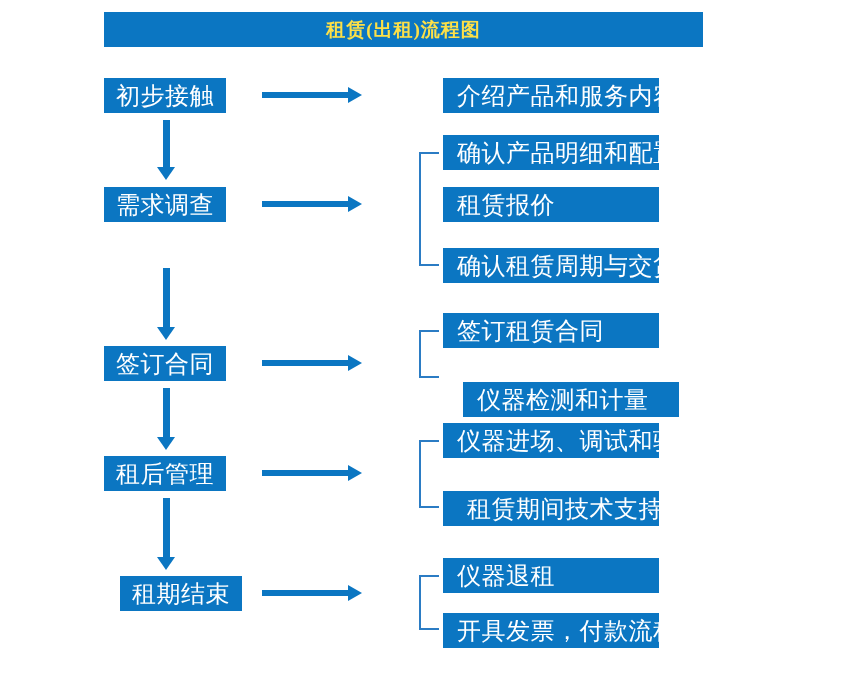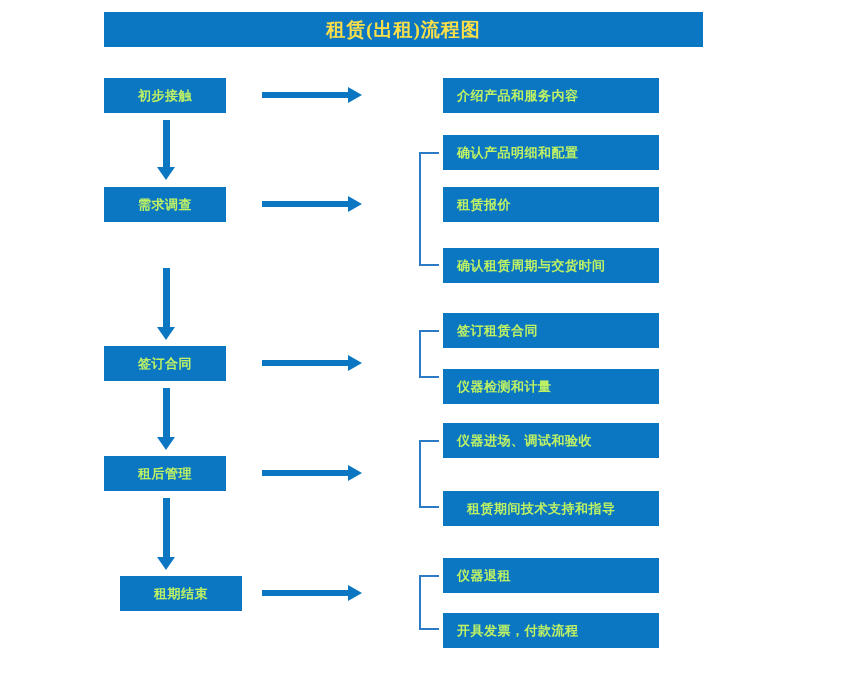--- a/index.html
+++ b/index.html
@@ -20,23 +20,23 @@
     color:#fde047;
     display:flex; align-items:center; justify-content:center;
     font-size:19px; font-weight:bold;
     letter-spacing:1px;
   }
 
   
   .box {
     position:absolute;
     background:#0b76c2;
-    color:#bef264;
+    color:#ffffff;
     display:flex; align-items:center;
-    font-size:13px; font-weight:bold;
+    font-size:24px; font-weight:normal;
     letter-spacing:0.5px;
     white-space:nowrap;
   }
   .box.stage {
     width:122px; height:35px;
     justify-content:center;
     left:104px;
   }
   .box.detail {
     width:216px; height:35px;
@@ -153,21 +153,21 @@
   <div class="bracket" style="top:440px; height:68px;"></div>
   <div class="bracket" style="top:575px; height:55px;"></div>
 
   <div class="box detail" style="top:78px;">介绍产品和服务内容</div>
 
   <div class="box detail" style="top:135px;">确认产品明细和配置</div>
   <div class="box detail" style="top:187px;">租赁报价</div>
   <div class="box detail" style="top:248px;">确认租赁周期与交货时间</div>
 
   <div class="box detail" style="top:313px;">签订租赁合同</div>
-  <div class="box detail" style="top:369px;">仪器检测和计量</div>
+  <div class="box detail" style="top:382px;margin-left:20px;">仪器检测和计量</div>
 
   <div class="box detail" style="top:423px;">仪器进场、调试和验收</div>
   <div class="box detail" style="top:491px;padding-left:24px;">租赁期间技术支持和指导</div>
 
   <div class="box detail" style="top:558px;">仪器退租</div>
   <div class="box detail" style="top:613px;">开具发票，付款流程</div>
 
 </div>
 
 </body></html>

